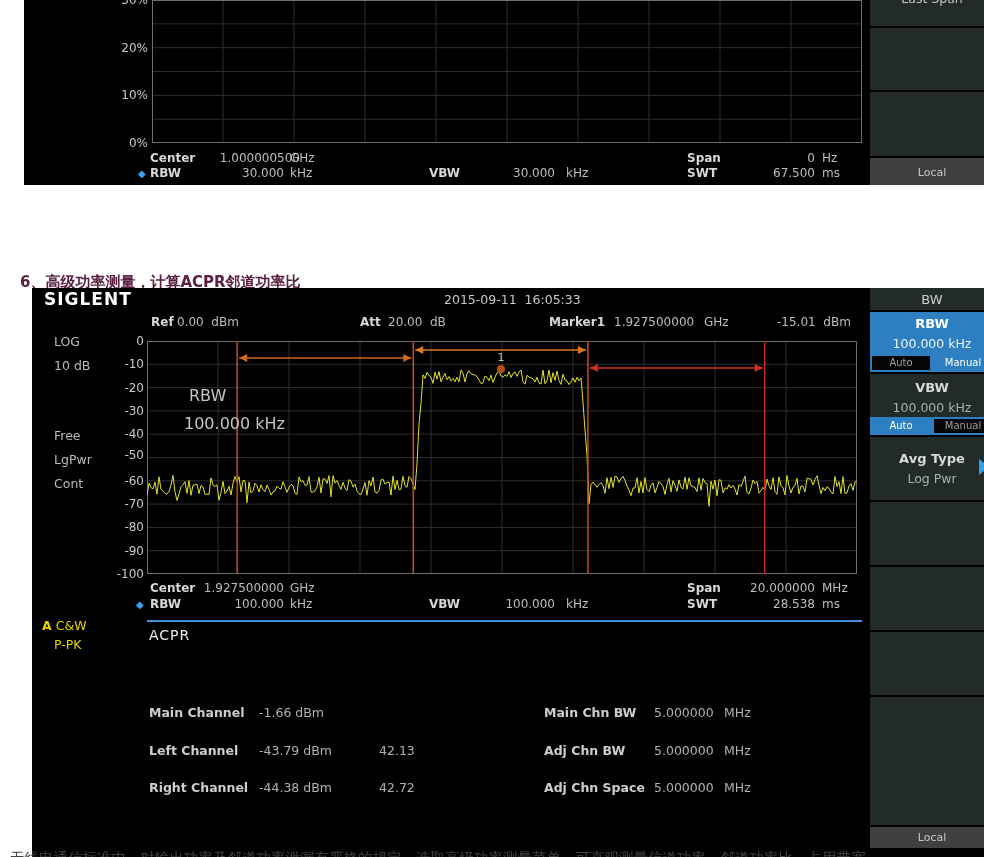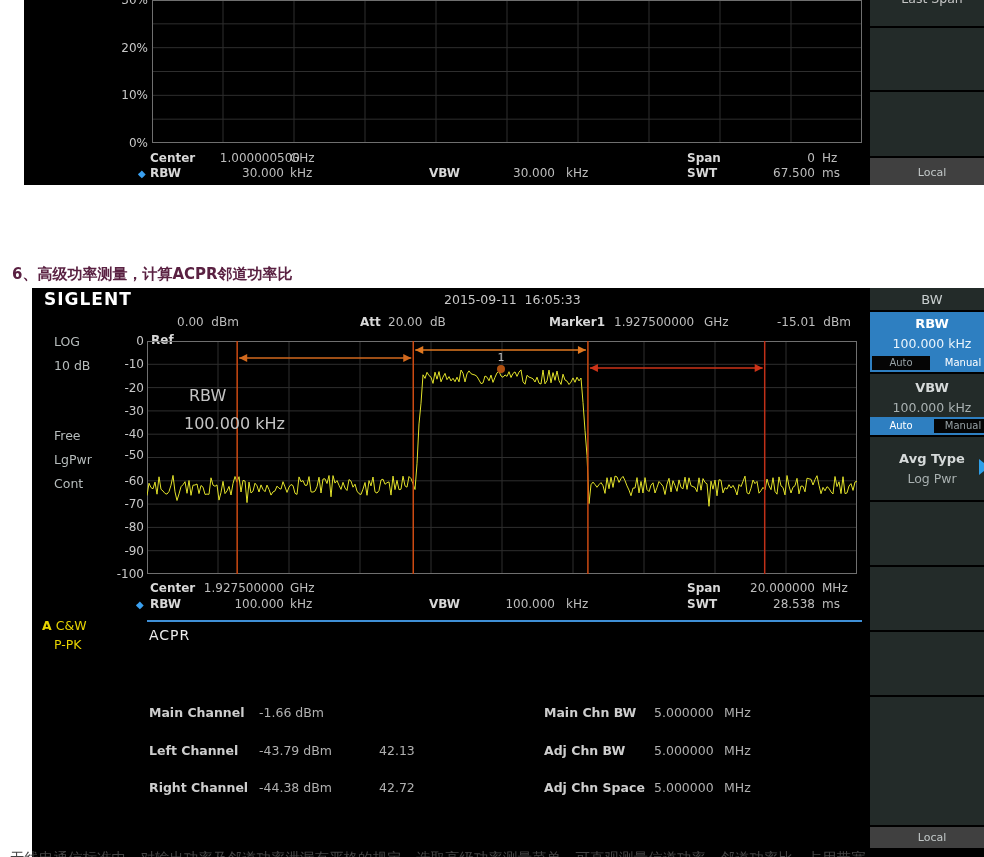--- a/index.html
+++ b/index.html
@@ -36,21 +36,21 @@
   .timestamp{position:absolute;left:412px;top:4px;color:#c8c8c8;font-size:12.5px;white-space:pre;}
   .lp-item{position:absolute;left:22px;font-size:12.5px;color:#b6bcbc;white-space:pre;}
   .yellow{color:#e8d400;}
   .overlay-rbw{position:absolute;color:#c4c4c4;font-size:16px;white-space:pre;}
   .blueline{position:absolute;background:#3f8fd6;height:2px;}
   .acpr-title{position:absolute;color:#ececec;font-size:14px;letter-spacing:1px;}
   .a-lab{position:absolute;font-size:12.5px;font-weight:bold;color:#cdcdcd;white-space:pre;}
   .a-val{position:absolute;font-size:12.5px;color:#b0b0b0;white-space:pre;}
   
   .para{position:absolute;left:8px;top:186px;width:968px;font-size:14.5px;line-height:21px;color:#3e3e3e;margin:0;}
-  .heading{position:absolute;left:8px;top:261px;font-size:15px;font-weight:bold;color:#5a2142;margin:4px;}
+  .heading{position:absolute;left:8px;top:261px;font-size:15px;font-weight:bold;color:#5a2142;margin:12px;}
   .cuttext{position:absolute;left:10px;top:849px;width:966px;height:8px;overflow:hidden;
            font-size:14.5px;color:#444;}
 </style>
 </head>
 <body>
 
 <div class="page">
 
   <div class="shot" style="left:0;top:0;width:970px;height:185px;">
     <svg id="chart1" class="abs" style="left:128px;top:0;" width="710" height="143">
@@ -105,21 +105,21 @@
     <div class="localbar" style="left:846px;top:156px;width:124px;height:29px;line-height:29px;">Local</div>
   </div>
 
   <h3 class="heading">6、高级功率测量，计算ACPR邻道功率比</h3>
 
   <div class="shot" style="left:8px;top:288px;width:962px;height:590px;">
 
     <span class="brand">SIGLENT</span>
     <span class="timestamp">2015-09-11  16:05:33</span>
 
-    <span class="f-lab" style="left:119px;top:45px;">Ref</span>
+    <span class="f-lab" style="left:119px;top:27px;">Ref</span>
     <span class="f-val" style="left:145px;top:27px;">0.00  dBm</span>
     <span class="f-lab" style="left:328px;top:27px;">Att</span>
     <span class="f-val" style="left:356px;top:27px;">20.00  dB</span>
     <span class="f-lab" style="left:517px;top:27px;">Marker1</span>
     <span class="f-val" style="left:582px;top:27px;">1.927500000</span>
     <span class="f-val" style="left:672px;top:27px;">GHz</span>
     <span class="f-val" style="left:745px;top:27px;">-15.01  dBm</span>
 
     <span class="lp-item" style="top:46px;">LOG</span>
     <span class="lp-item" style="top:70px;">10 dB</span>

